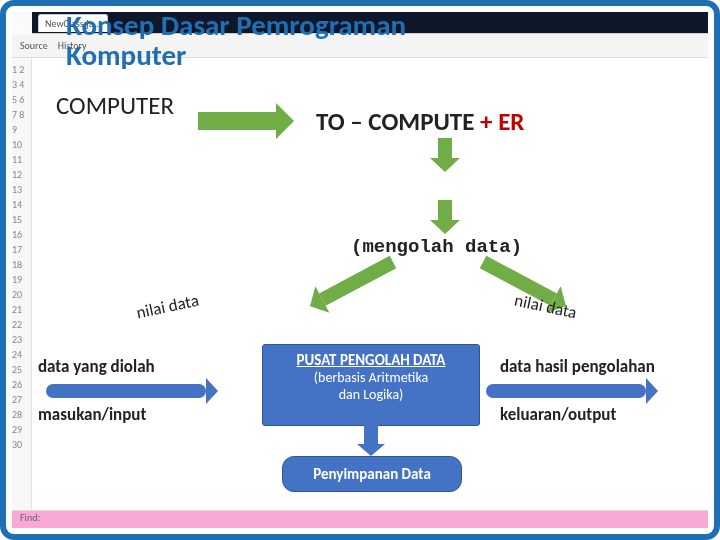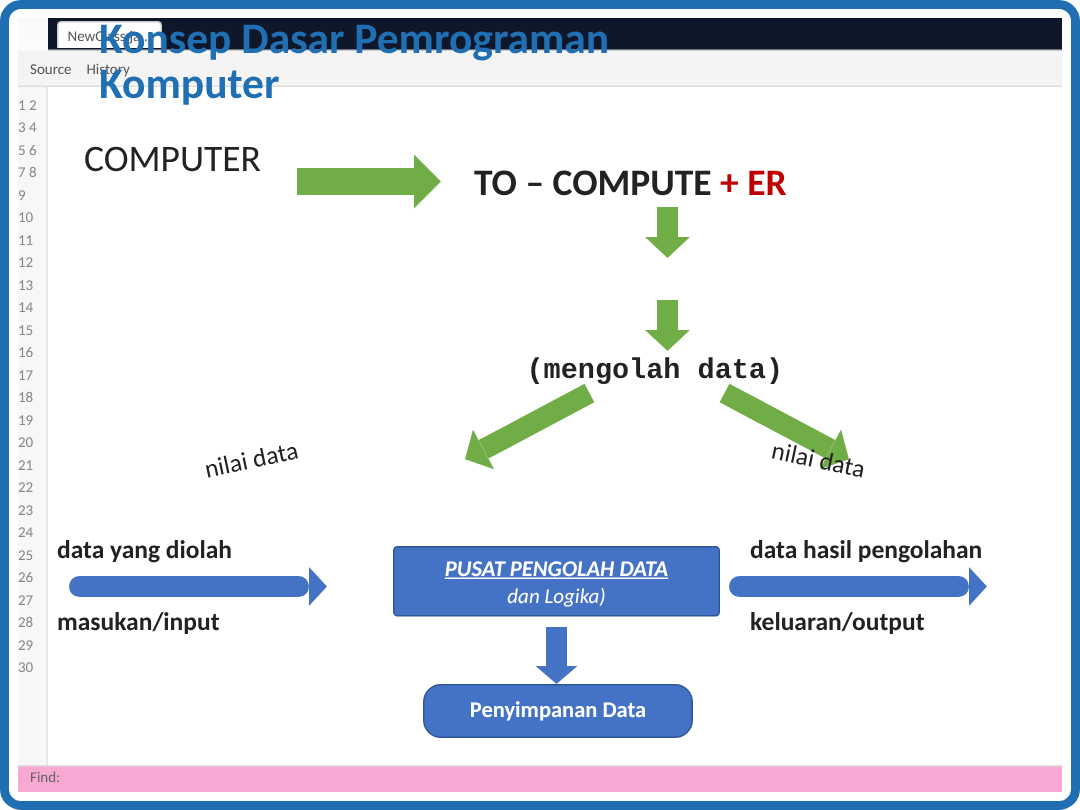--- a/index.html
+++ b/index.html
@@ -72,23 +72,23 @@
     font-size:19px; font-weight:600; color:#222;
   }
   .sub2 {
     position:absolute; top:230px; left:345px;
     font-size:19px; font-weight:600; color:#222;font-family:Liberation Mono, monospace;
   }
   
   .col-left { position:absolute; left:32px; top:350px; width:180px; text-align:left; }
   .col-left2 { position:absolute; left:32px; top:398px; width:180px; text-align:left; }
   .col-mid {
-    position:absolute; left:256px; top:358px; width:218px;
+    position:absolute; left:256px; top:338px; width:218px;
     background:#4472c4; color:#fff; border:1px solid #2f5597; border-radius:3px;
-    text-align:center; padding:6px 6px 4px 6px; font-size:14px;font-style:italic;
+    text-align:center; padding:6px 6px 22px 6px; font-size:14px;
   }
   .col-mid .h { font-weight:700; text-decoration:underline; font-size:15px; }
   .col-right { position:absolute; left:494px; top:350px; width:200px; }
   .col-right2 { position:absolute; left:494px; top:398px; width:200px; }
   .lbl { font-size:17px; font-weight:600; color:#222; }
   .storage {
     position:absolute; left:276px; top:450px; width:180px;
     background:#4472c4; color:#fff; border:1px solid #2f5597; border-radius:12px;
     text-align:center; padding:8px 4px; font-size:15px; font-weight:600;
   }
@@ -204,20 +204,21 @@
 
     <div class="nilai1">nilai data</div>
     <div class="nilai2">nilai data</div>
 
     <div class="col-left lbl">data yang diolah</div>
     <div class="side-arrow left" style="left:40px; top:378px; width:160px;"></div>
     <div class="col-left2 lbl">masukan/input</div>
 
     <div class="col-mid">
       <div class="h">PUSAT PENGOLAH DATA</div>
+      <div>(berbasis Aritmetika</div>
       <div>dan Logika)</div>
     </div>
 
     <div class="side-arrow right" style="left:480px; top:378px; width:160px;"></div>
     <div class="col-right lbl">data hasil pengolahan</div>
     <div class="col-right2 lbl">keluaran/output</div>
 
     <div class="mid-down"></div>
     <div class="storage">Penyimpanan Data</div>
   </div>

